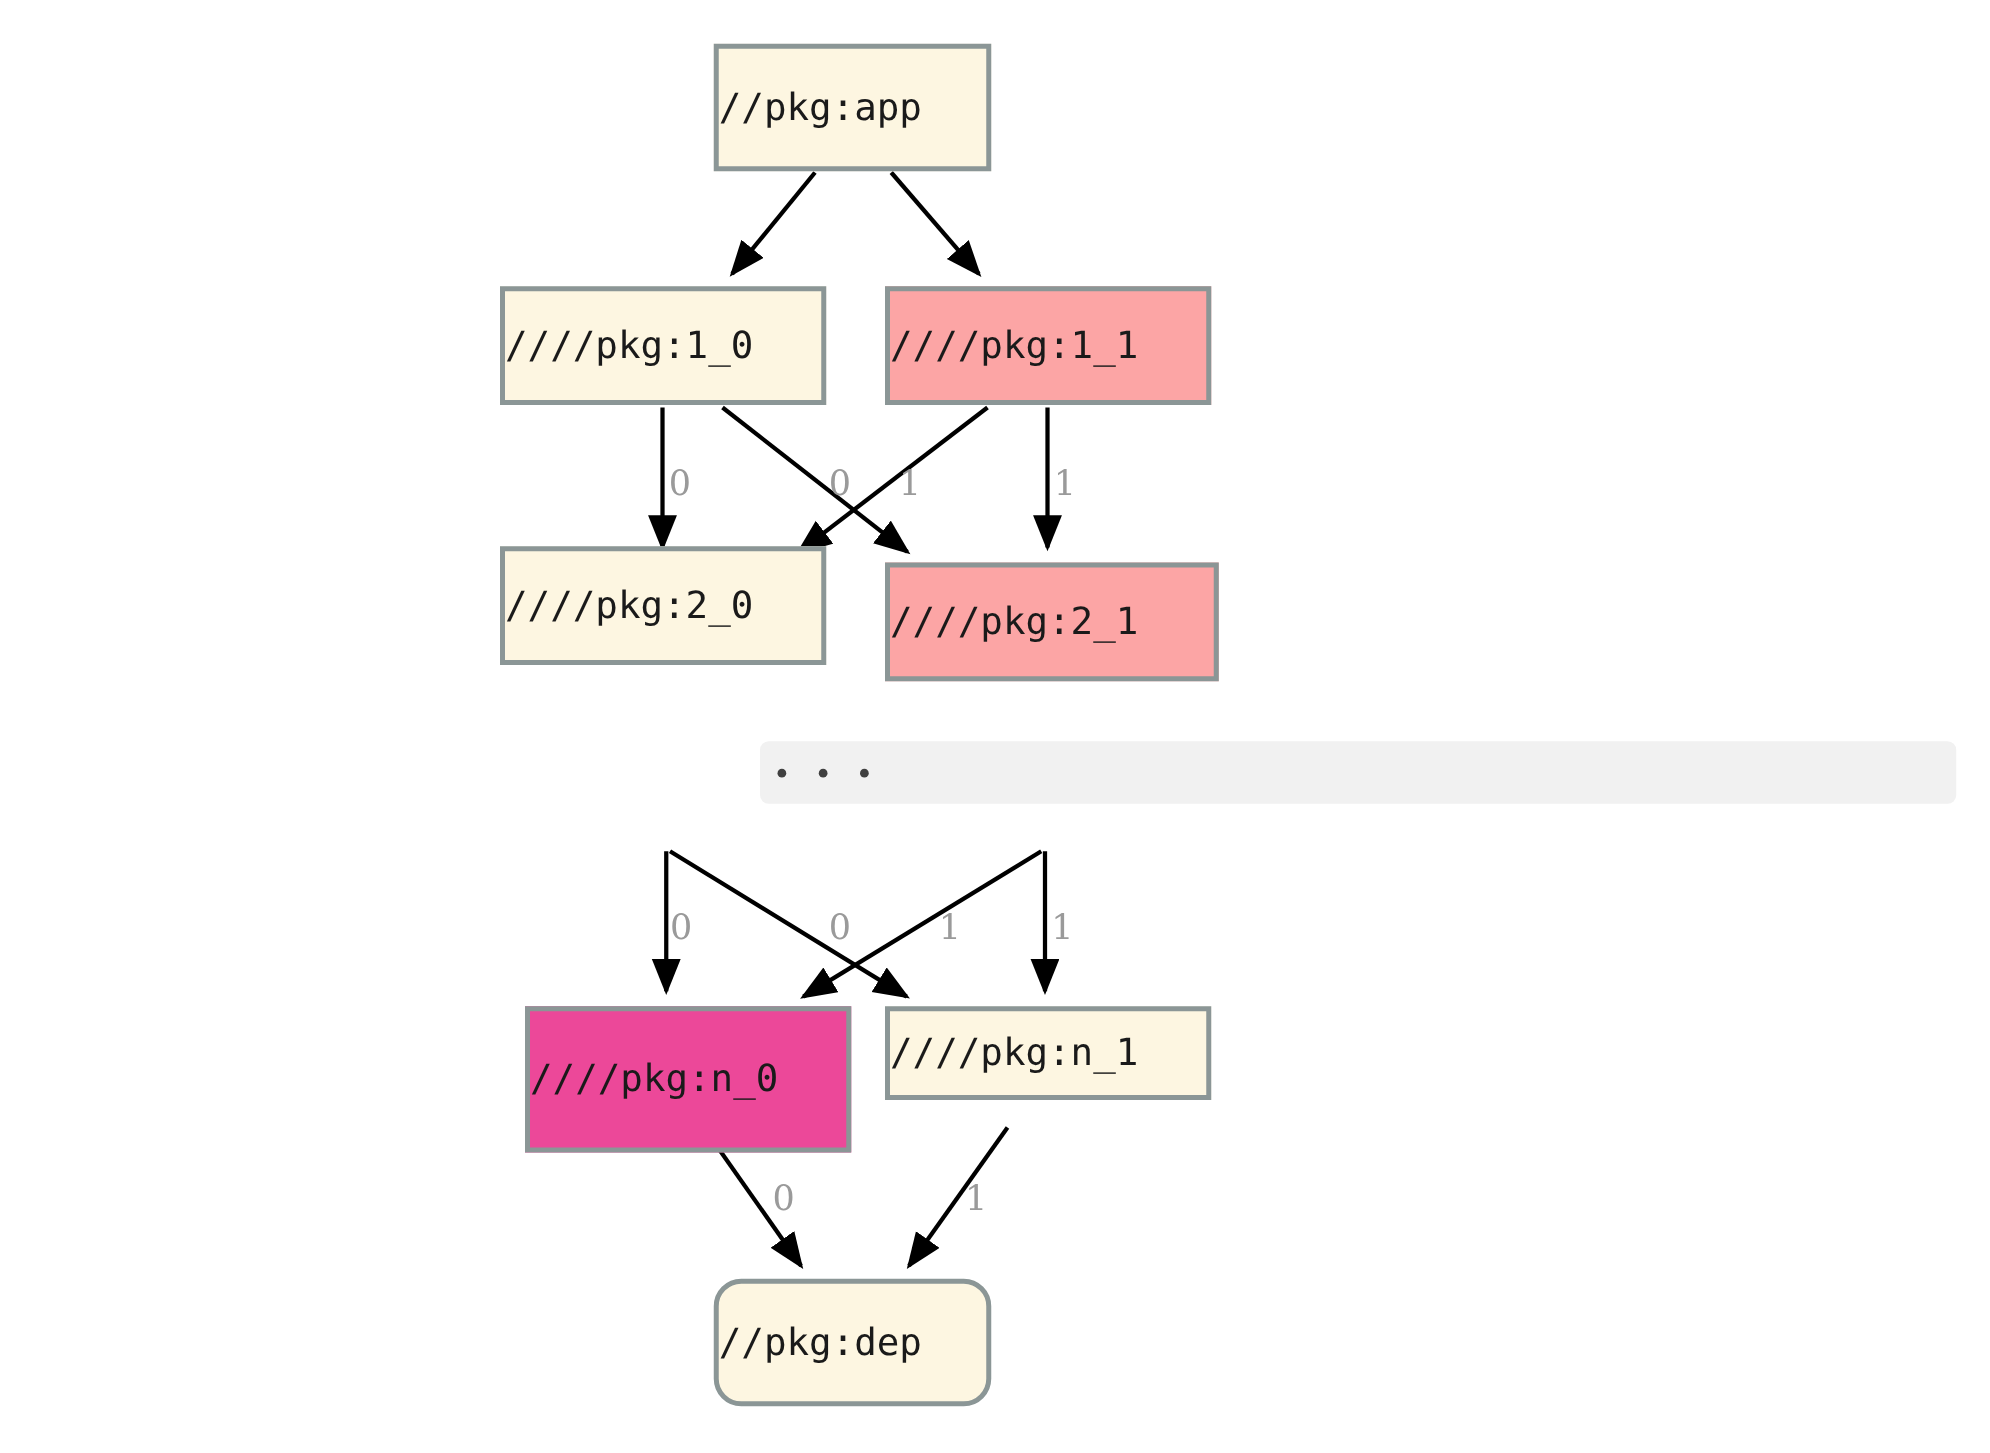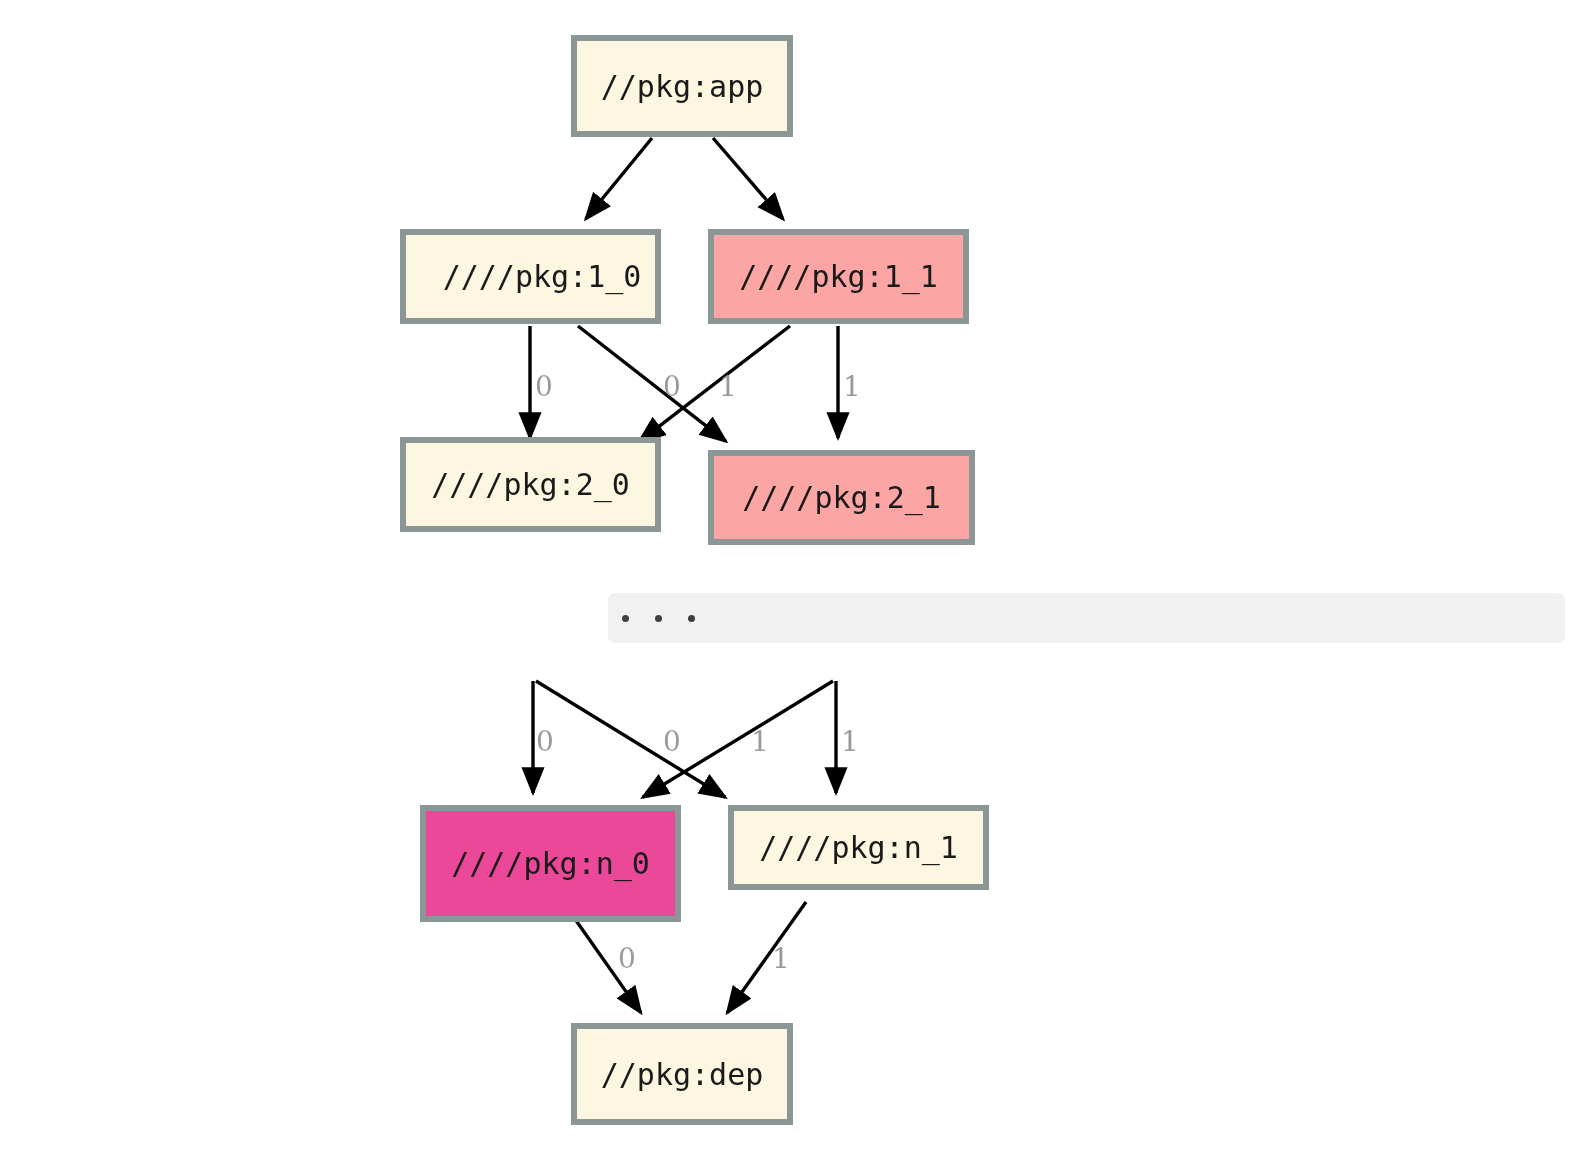--- a/index.html
+++ b/index.html
@@ -21,24 +21,23 @@
     position: absolute;
     left: 0;
     top: 0;
     width: 1592px;
     height: 1162px;
   }
   .node-box {
     position: absolute;
     box-sizing: border-box;
     background: #fdf6e1;
-    border: 6px solid #f97316;
+    border: 4px solid #f97316;
     display: flex;
     align-items: center;
-    justify-content: center;
   }
   .node-label {
     font-family: "DejaVu Sans Mono", monospace;
     font-size: 30px;
     color: #1a1a1a;
     letter-spacing: 0px;
     white-space: nowrap;
   }
   .edge-label {
     position: absolute;
@@ -92,39 +91,39 @@
         <line x1="836" y1="681" x2="836" y2="793" stroke="#000000" stroke-width="3.4" marker-end="url(#arrowhead)"></line>
         <line x1="563" y1="902" x2="640.8221047572623" y2="1012.6386549561079" stroke="#000000" stroke-width="3.4" marker-end="url(#arrowhead)"></line>
         <line x1="806" y1="902" x2="727.2193816405056" y2="1012.6680115050041" stroke="#000000" stroke-width="3.4" marker-end="url(#arrowhead)"></line>
       </g>
   </svg>
 
   <div id="nodes-group">
       <div class="node-box" style="left: 571px; top: 35px; width: 222px; height: 102px; background: rgb(253, 246, 225); border-color: rgb(139, 150, 150);">
         <span class="node-label">//pkg:app</span>
       </div>
-      <div class="node-box" style="left: 400px; top: 229px; width: 261px; height: 95px; background: rgb(253, 246, 225); border-color: rgb(139, 150, 150); padding-left: 23px;">
+      <div class="node-box" style="left: 400px; top: 229px; width: 261px; height: 95px; background: rgb(253, 246, 225); border-color: rgb(139, 150, 150);">
         <span class="node-label">////pkg:1_0</span>
       </div>
       <div class="node-box" style="left: 708px; top: 229px; width: 261px; height: 95px; background: #fca5a5; border-color: rgb(139, 150, 150);">
         <span class="node-label">////pkg:1_1</span>
       </div>
       <div class="node-box" style="left: 400px; top: 437px; width: 261px; height: 95px; background: rgb(253, 246, 225); border-color: rgb(139, 150, 150);">
         <span class="node-label">////pkg:2_0</span>
       </div>
       <div class="node-box" style="left: 708px; top: 450px; width: 267px; height: 95px; background: #fca5a5; border-color: rgb(139, 150, 150);">
         <span class="node-label">////pkg:2_1</span>
       </div>
       <div class="node-box" style="left: 420px; top: 805px; width: 261px; height: 117px; background: #ec4899; border-color: rgb(139, 150, 150);">
         <span class="node-label">////pkg:n_0</span>
       </div>
-      <div class="node-box" style="left: 728px; top: 805px; width: 261px; height: 85px; background: rgb(253, 246, 225); border-color: rgb(139, 150, 150);">
+      <div class="node-box" style="left: 708px; top: 805px; width: 261px; height: 75px; background: rgb(253, 246, 225); border-color: rgb(139, 150, 150);">
         <span class="node-label">////pkg:n_1</span>
       </div>
-      <div class="node-box" style="left: 571px; top: 1023px; width: 222px; height: 102px; background: rgb(253, 246, 225); border-color: rgb(139, 150, 150);">
+      <div class="node-box" style="left: 571px; top: 1023px; width: 222px; height: 102px; background: rgb(253, 246, 225); border-color: rgb(139, 150, 150); border-radius: 22px;">
         <span class="node-label">//pkg:dep</span>
       </div>
     </div>
 
   <div id="edge-labels-group">
       <span class="edge-label" style="left: 535px; top: 373px; color: rgb(154, 154, 154);">0</span>
       <span class="edge-label" style="left: 663px; top: 373px; color: rgb(154, 154, 154);">0</span>
       <span class="edge-label" style="left: 719px; top: 373px; color: rgb(154, 154, 154);">1</span>
       <span class="edge-label" style="left: 843px; top: 373px; color: rgb(154, 154, 154);">1</span>
       <span class="edge-label" style="left: 536px; top: 728px; color: rgb(154, 154, 154);">0</span>

